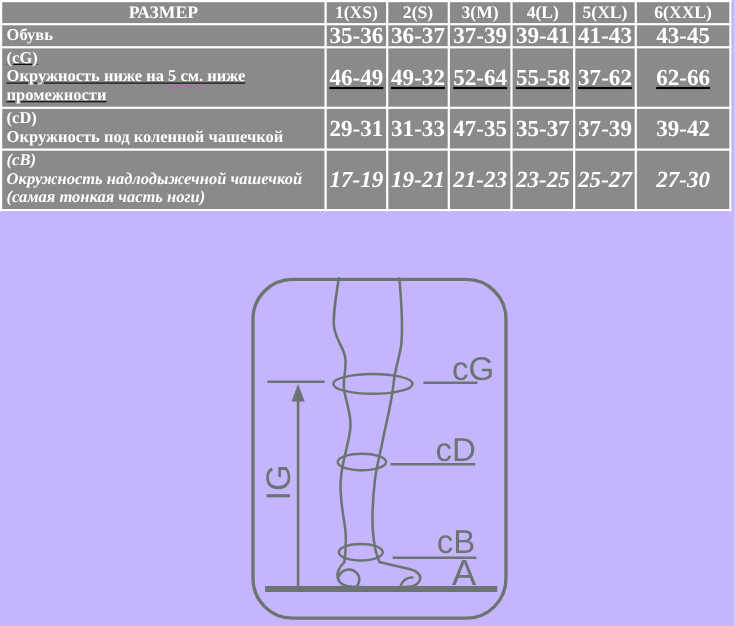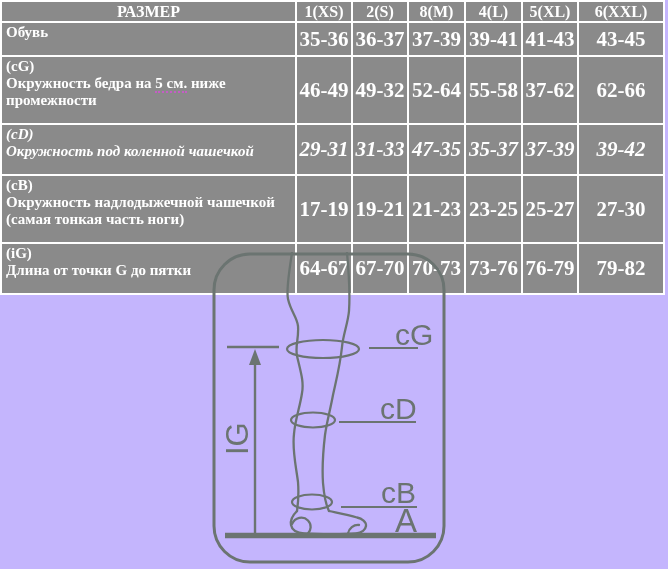--- a/index.html
+++ b/index.html
@@ -7,28 +7,28 @@
          font-family:"Liberation Serif","DejaVu Serif",serif;}
 
   
   table.size{border-collapse:collapse;table-layout:fixed;width:663px;
              position:absolute;left:0;top:0;
              background:#8a8a8a;border:1px solid #c4c4c4;}
   table.size th, table.size td{
       border:2px solid #ffffff;color:#ffffff;font-weight:bold;
       font-size:21px;line-height:17px;text-align:center;vertical-align:middle;
       padding:0; overflow:hidden;}
-  table.size td.lbl{text-align:left;padding:1px 3px 14px 4px;font-size:15px;}
+  table.size td.lbl{text-align:left;padding:1px 3px 1px 4px;font-size:15px;}
   table.size th{font-size:16px;}
-  tr.r-head{height:21px;} tr.r-shoe{height:21px;} tr.r-cg{height:52px;}
-  tr.r-cd{height:36px;font-style:italic;} tr.r-cb{height:52px;} tr.r-ig{height:41px;}
+  tr.r-head{height:21px;} tr.r-shoe{height:21px;} tr.r-cg{height:52px;text-decoration:underline;}
+  tr.r-cd{height:36px;} tr.r-cb{height:52px;font-style:italic;} tr.r-ig{height:41px;}
   .spell{border-bottom:2px dotted #c45ec4;}
 
   
-  .diagram{position:absolute;left:212px;top:252px;width:234px;height:312px;}
+  .diagram{position:absolute;left:228px;top:252px;width:234px;height:312px;}
   .diagram svg{display:block;}
   .dg-text{font-family:"Liberation Sans","DejaVu Sans",sans-serif;fill:#6b7471;}
 </style>
 </head>
 <body>
 
 <div id="stage">
 
   <table class="size">
     <colgroup>
@@ -38,42 +38,42 @@
       <col style="width:57px">
         <col style="width:57px">
         <col style="width:56px">
       <col style="width:86px">
     </colgroup>
     <tbody>
       <tr class="r-head">
         <th>РАЗМЕР</th>
         <th>1(XS)</th>
         <th>2(S)</th>
-        <th>8(M)</th>
+        <th>3(M)</th>
         <th>4(L)</th>
         <th>5(XL)</th>
         <th>6(XXL)</th>
       </tr>
 
       <tr class="r-shoe">
         <td class="lbl">
           <div>Обувь</div>
         </td>
         <td>35-36</td>
         <td>36-37</td>
         <td>37-39</td>
         <td>39-41</td>
         <td>41-43</td>
         <td>43-45</td>
       </tr>
 
       <tr class="r-cg">
         <td class="lbl">
           <div>(cG)</div>
-          <div><span>Окружность бедра на </span><span class="spell">5 см.</span><span> ниже</span></div>
+          <div><span>Окружность ниже на </span><span class="spell">5 см.</span><span> ниже</span></div>
           <div>промежности</div>
         </td>
         <td>46-49</td>
         <td>49-32</td>
         <td>52-64</td>
         <td>55-58</td>
         <td>37-62</td>
         <td>62-66</td>
       </tr>
 
@@ -97,32 +97,20 @@
           <div>(самая тонкая часть ноги)</div>
         </td>
         <td>17-19</td>
         <td>19-21</td>
         <td>21-23</td>
         <td>23-25</td>
         <td>25-27</td>
         <td>27-30</td>
       </tr>
 
-      <tr class="r-ig">
-        <td class="lbl">
-          <div>(iG)</div>
-          <div>Длина от точки G до пятки</div>
-        </td>
-        <td>64-67</td>
-        <td>67-70</td>
-        <td>70-73</td>
-        <td>73-76</td>
-        <td>76-79</td>
-        <td>79-82</td>
-      </tr>
     </tbody>
   </table>
 
   <div class="diagram">
     <svg width="234" height="312" viewBox="0 0 234 312">
       <g fill="none" stroke="#6b7471">
         <rect x="2" y="2" width="230" height="308" rx="36" stroke-width="3"></rect>
 
         <path stroke-width="2.3" stroke-linecap="round" d="M80,1 C77,20 74,38 76,47 C79,60 85,65 86,74 C87,87 83,93 85,104 C89,121 92,130 90,141 C88,155 83,168 82,182 C80,198 84,214 86,230 C87,243 86,252 85,259"></path>
         <path stroke-width="2.3" stroke-linecap="round" d="M135,1 C137,22 138,44 137,59 C136,71 131,83 130,95 C128,114 124,129 121,143 C118,159 115,169 113,183 C111,200 110,216 111,231 C112,243 114,253 117,259"></path>

